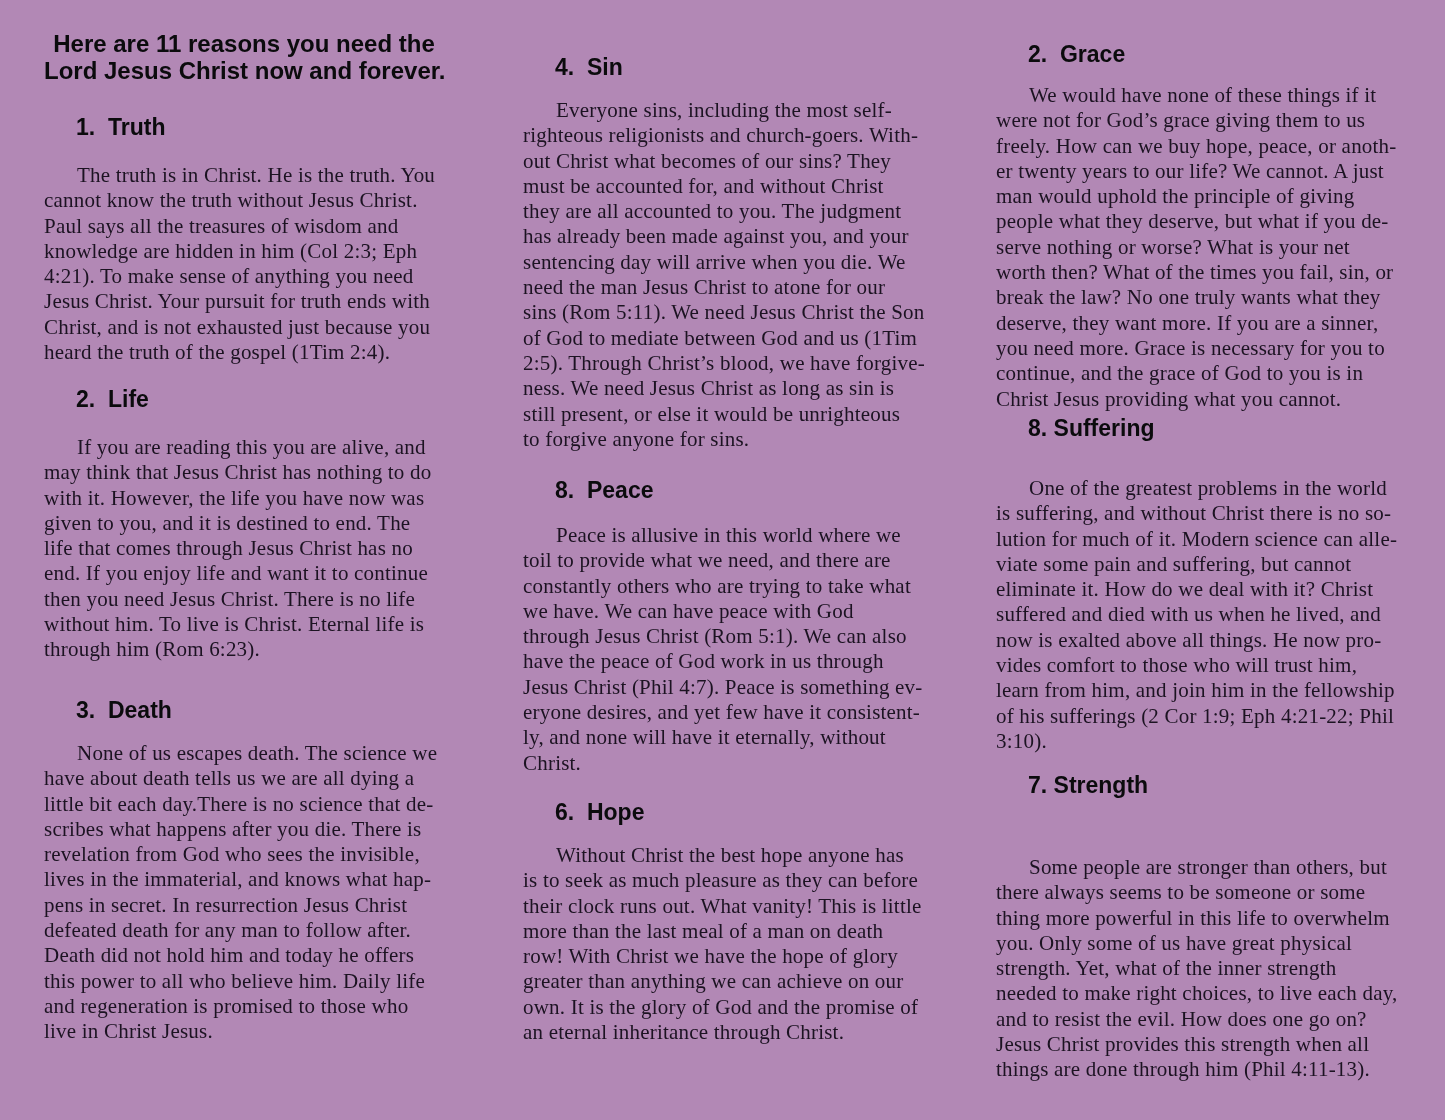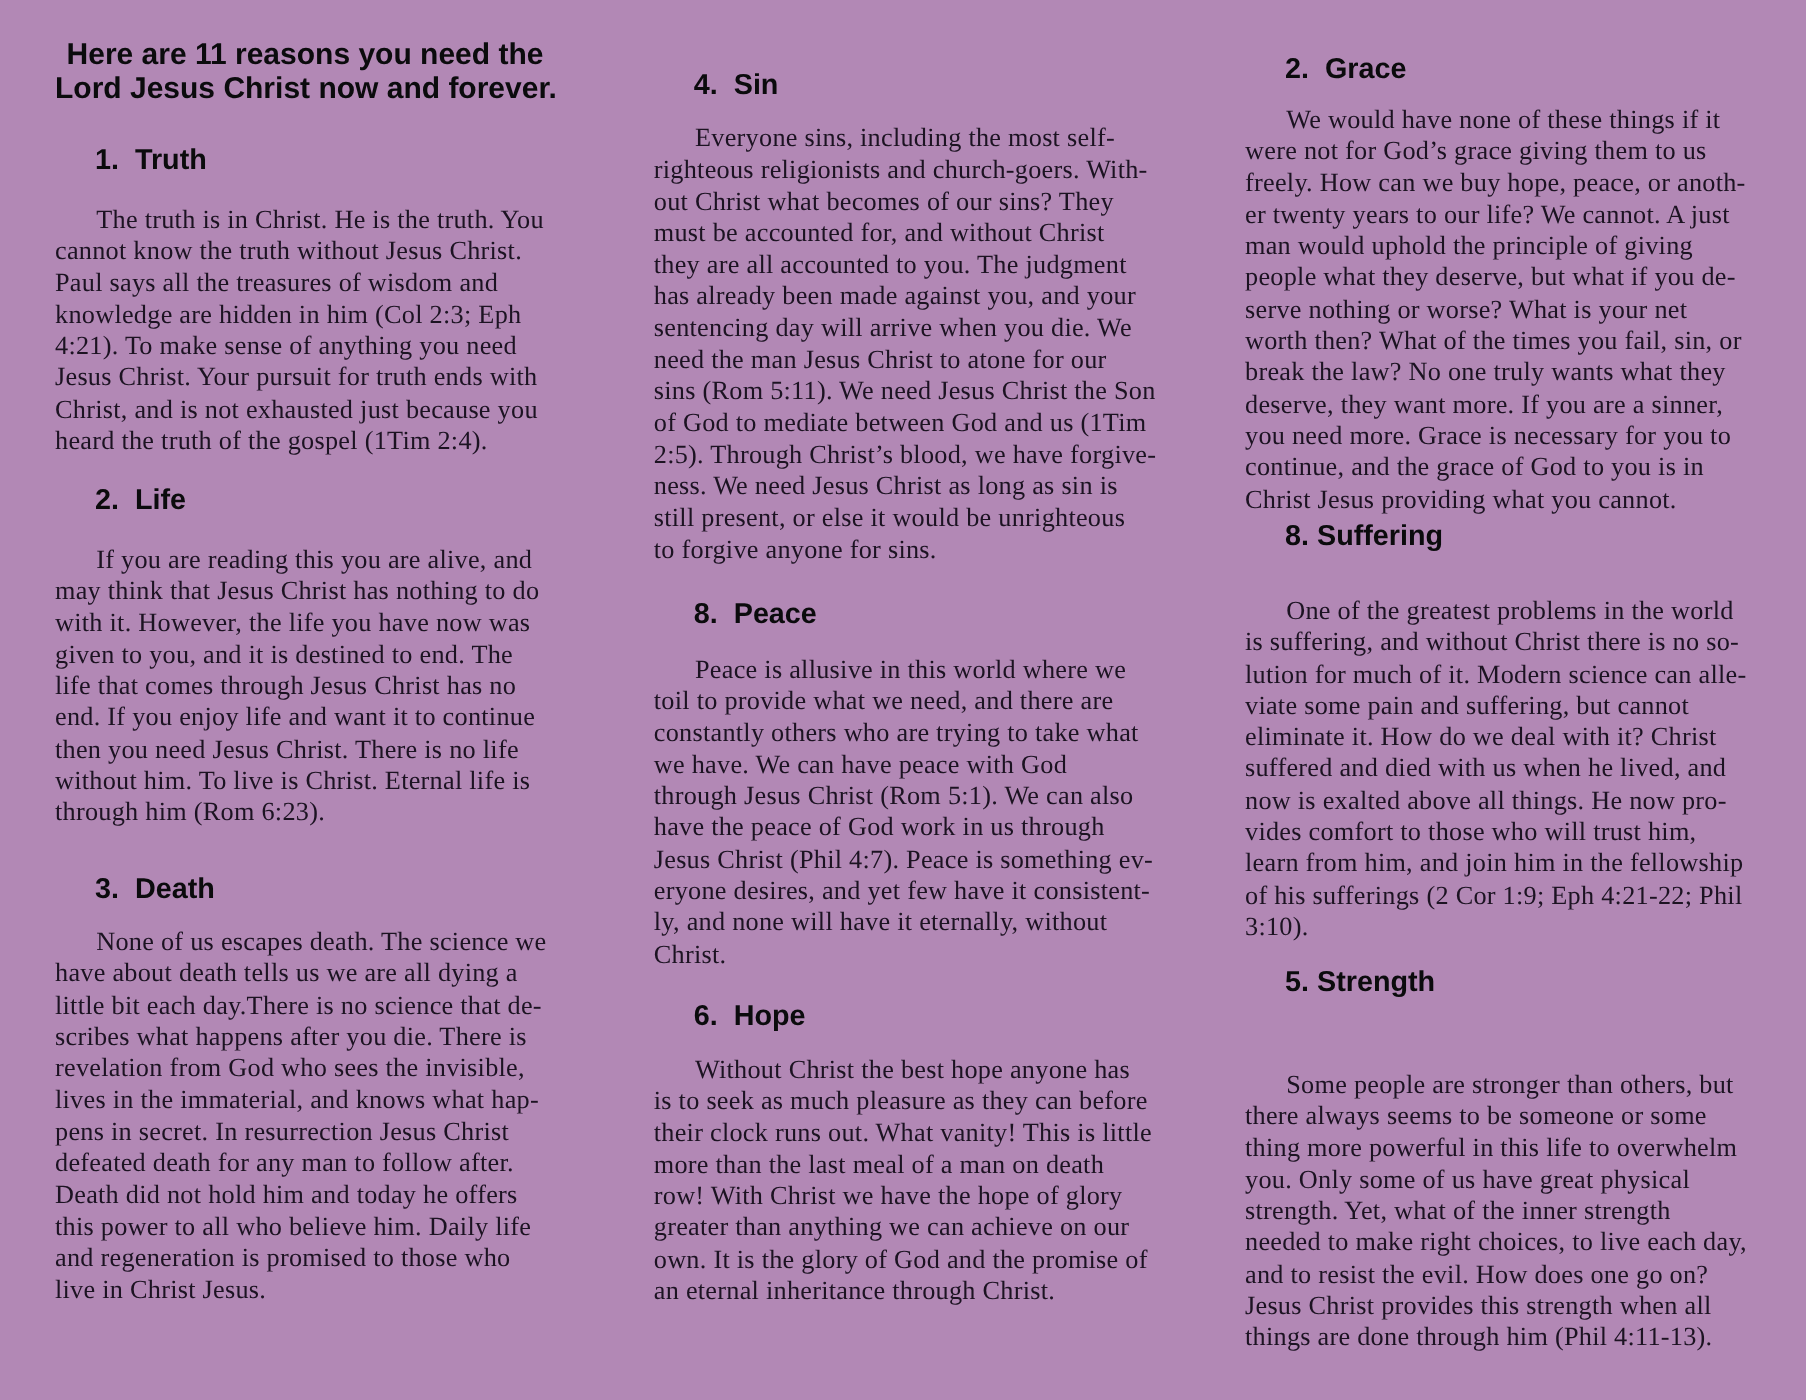--- a/index.html
+++ b/index.html
@@ -192,21 +192,21 @@
 lution for much of it. Modern science can alle-
 viate some pain and suffering, but cannot
 eliminate it. How do we deal with it? Christ
 suffered and died with us when he lived, and
 now is exalted above all things. He now pro-
 vides comfort to those who will trust him,
 learn from him, and join him in the fellowship
 of his sufferings (2 Cor 1:9; Eph 4:21-22; Phil
 3:10).</div>
 
-    <div class="sec-heading" id="h9">5. Strength</div>
+    <div class="sec-heading" id="h9">7. Strength</div>
     <div class="sec-body" id="p9">Some people are stronger than others, but
 there always seems to be someone or some
 thing more powerful in this life to overwhelm
 you. Only some of us have great physical
 strength. Yet, what of the inner strength
 needed to make right choices, to live each day,
 and to resist the evil. How does one go on?
 Jesus Christ provides this strength when all
 things are done through him (Phil 4:11-13).</div>
   </div>

